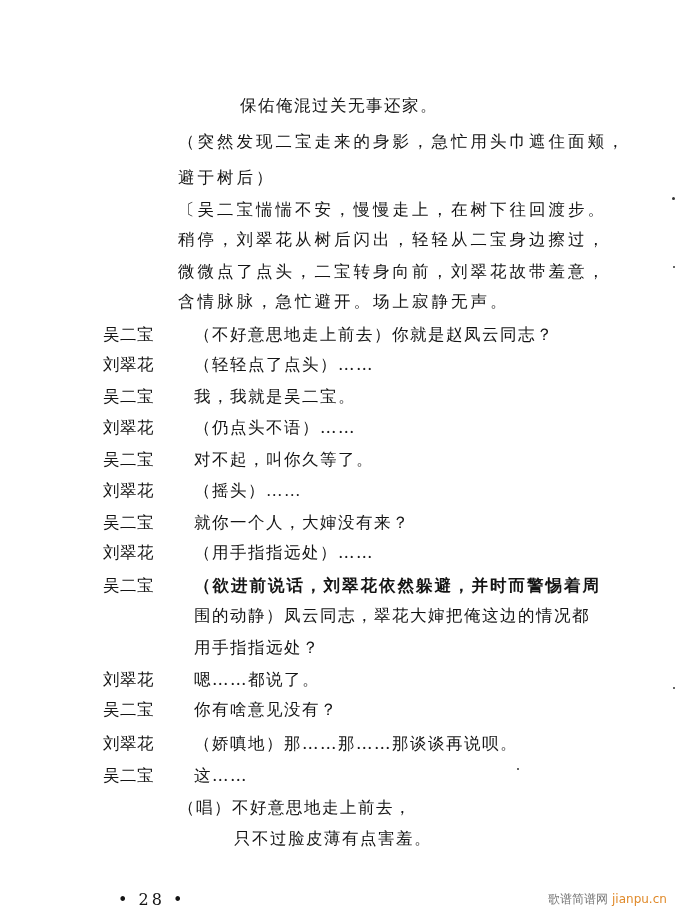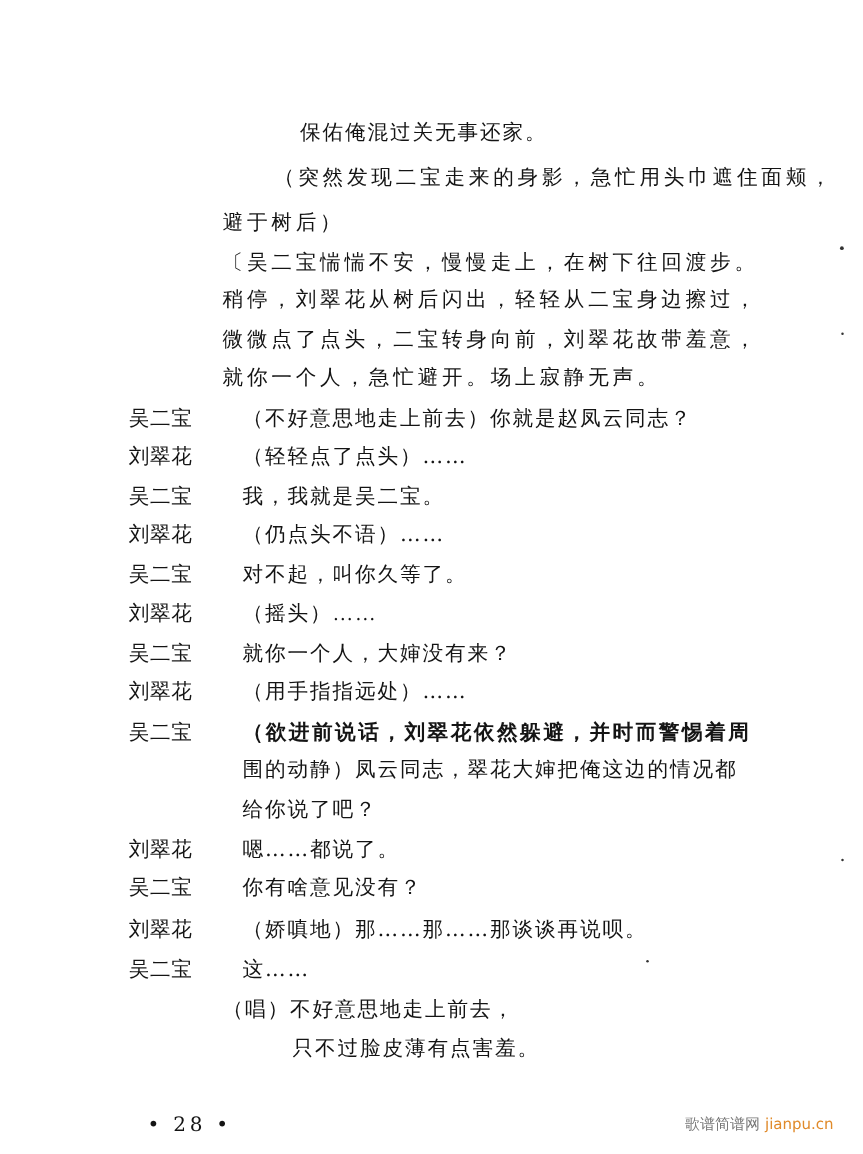--- a/index.html
+++ b/index.html
@@ -49,26 +49,26 @@
     position: absolute;
     width: 3px; height: 3px;
     background: #333;
     border-radius: 50%;
   }
 </style>
 </head>
 <body>
 
 <div class="line" style="left:240px; top:96px;">保佑俺混过关无事还家。</div>
-<div class="line stage" style="left:178px; top:132px;margin-left:41px;">（突然发现二宝走来的身影，急忙用头巾遮住面颊，</div>
+<div class="line stage" style="left:178px; top:132px;">（突然发现二宝走来的身影，急忙用头巾遮住面颊，</div>
 <div class="line stage" style="left:178px; top:168px;">避于树后）</div>
 <div class="line stage" style="left:178px; top:200px;">〔吴二宝惴惴不安，慢慢走上，在树下往回渡步。</div>
 <div class="line stage" style="left:178px; top:230px;">稍停，刘翠花从树后闪出，轻轻从二宝身边擦过，</div>
 <div class="line stage" style="left:178px; top:262px;">微微点了点头，二宝转身向前，刘翠花故带羞意，</div>
-<div class="line stage" style="left:178px; top:292px;">就你一个人，急忙避开。场上寂静无声。</div>
+<div class="line stage" style="left:178px; top:292px;">含情脉脉，急忙避开。场上寂静无声。</div>
 
 <div>
   <div class="speaker" style="top:325px;">吴二宝</div>
   <div class="line speech" style="top:325px;">（不好意思地走上前去）你就是赵凤云同志？</div>
 </div>
 <div>
   <div class="speaker" style="top:355px;">刘翠花</div>
   <div class="line speech" style="top:355px;">（轻轻点了点头）……</div>
 </div>
 <div>
@@ -92,21 +92,21 @@
   <div class="line speech" style="top:513px;">就你一个人，大婶没有来？</div>
 </div>
 <div>
   <div class="speaker" style="top:543px;">刘翠花</div>
   <div class="line speech" style="top:543px;">（用手指指远处）……</div>
 </div>
 <div>
   <div class="speaker" style="top:576px;">吴二宝</div>
   <div class="line speech" style="top:576px; letter-spacing:2px;font-weight:bold;">（欲进前说话，刘翠花依然躲避，并时而警惕着周</div>
   <div class="line speech" style="top:606px;">围的动静）凤云同志，翠花大婶把俺这边的情况都</div>
-  <div class="line speech" style="top:638px;">给你说了吧？</div>
+  <div class="line speech" style="top:638px;">用手指指远处？</div>
 </div>
 <div>
   <div class="speaker" style="top:670px;">刘翠花</div>
   <div class="line speech" style="top:670px;">嗯……都说了。</div>
 </div>
 <div>
   <div class="speaker" style="top:700px;">吴二宝</div>
   <div class="line speech" style="top:700px;">你有啥意见没有？</div>
 </div>
 <div>

